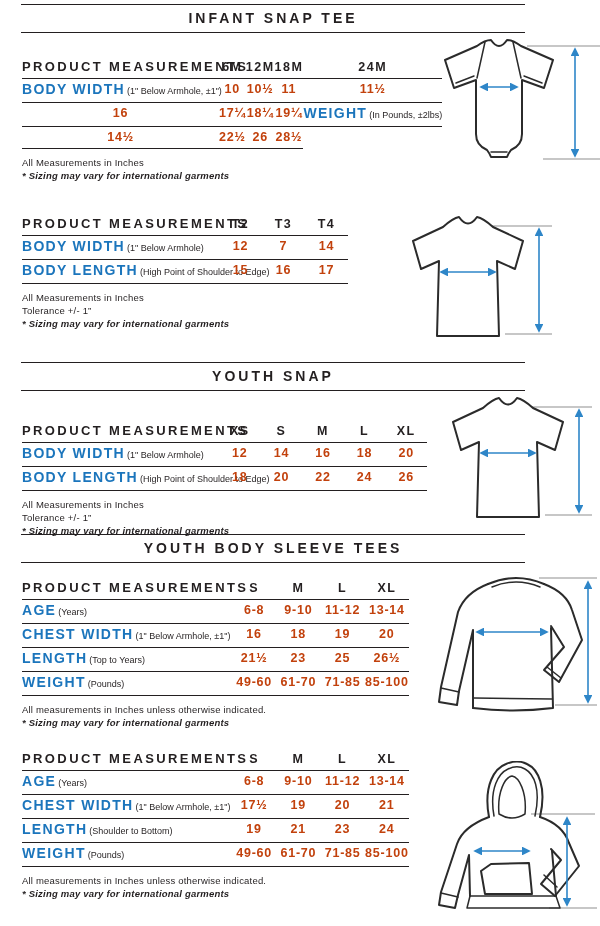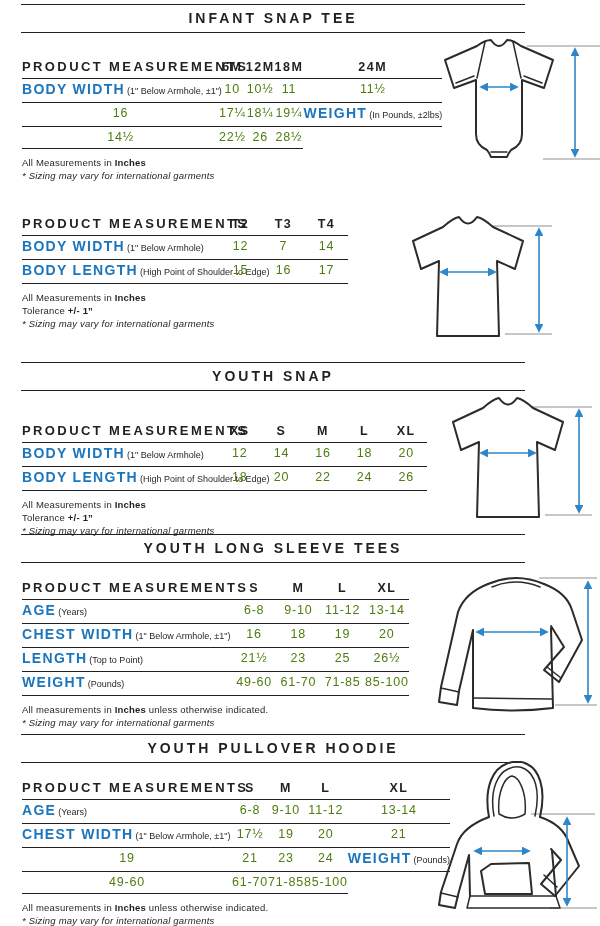--- a/index.html
+++ b/index.html
@@ -12,25 +12,25 @@
   .g1{width:405px;grid-template-columns:197px repeat(4,1fr)}
   .g2{width:326px;grid-template-columns:197px repeat(3,1fr)}
   .g3{width:405px;grid-template-columns:197px repeat(5,1fr)}
   .g45{width:387px;grid-template-columns:210px repeat(4,1fr)}
   .c{border-bottom:1.6px solid #231f20;padding:3px 0 4px;line-height:14px}
   .ch{font-weight:bold;font-size:12.5px;letter-spacing:1.5px;text-align:center;white-space:nowrap}
   .ch.f{text-align:left;letter-spacing:2.4px;font-size:13px}
   .rlab{text-align:left;white-space:nowrap}
   .lab{color:#1b75bc;font-weight:bold;font-size:14px;letter-spacing:1.3px}
   .nt{font-size:9px;color:#231f20;margin-left:2px}
-  .v{color:#4d7c0f;font-weight:normal;font-size:12.5px;text-align:center;letter-spacing:0.8px;white-space:nowrap}
+  .v{color:#c2410c;font-weight:bold;font-size:12.5px;text-align:center;letter-spacing:0.8px;white-space:nowrap}
   .fnotes{margin:8px 0 0 13px}
   .fn{font-size:9.5px;line-height:12.8px;letter-spacing:0.2px}
-  .fn b{font-weight:bold}
-  .fn.it{font-style:italic;font-weight:normal}
+  .fn b{font-weight:normal}
+  .fn.it{font-style:italic;font-weight:bold}
   .illus{position:absolute}
   .ol{fill:none;stroke:#2b2b2b;stroke-width:2;stroke-linejoin:round;stroke-linecap:round}
   .ol.fw{fill:#fff}
   .dt{fill:none;stroke:#2b2b2b;stroke-width:1.5;stroke-linejoin:round;stroke-linecap:round}
   .gl{stroke:#b5b5b5;stroke-width:1.6}
   .ar{stroke:#2e86c8;stroke-width:1.6;fill:none}
 </style>
 </head>
 <body>
 
@@ -175,42 +175,42 @@
     </g>
     <g>
       <line class="ar" x1="46" y1="57" x2="100" y2="57" marker-start="url(#ar3)" marker-end="url(#ar3)"></line>
       <line class="ar" x1="144" y1="14" x2="144" y2="116" marker-start="url(#ar3)" marker-end="url(#ar3)"></line>
     </g>
   </svg>
 </section>
 
 <section class="sec" style="top:534px;height:200px">
   <div class="titlebar">
-    <div class="title">YOUTH LONG SLEEVE TEES</div>
+    <div class="title">YOUTH BODY SLEEVE TEES</div>
   </div>
   <div class="mtable g45" style="margin-top:15px">
     <div class="c ch f">PRODUCT MEASUREMENTS</div>
     <div class="c ch">S</div>
     <div class="c ch">M</div>
     <div class="c ch">L</div>
     <div class="c ch">XL</div>
 
     <div class="c rlab"><span class="lab">AGE</span><span class="nt">(Years)</span></div>
     <div class="c v">6-8</div>
     <div class="c v">9-10</div>
     <div class="c v">11-12</div>
     <div class="c v">13-14</div>
 
     <div class="c rlab"><span class="lab">CHEST WIDTH</span><span class="nt">(1" Below Armhole, ±1")</span></div>
     <div class="c v">16</div>
     <div class="c v">18</div>
     <div class="c v">19</div>
     <div class="c v">20</div>
 
-    <div class="c rlab"><span class="lab">LENGTH</span><span class="nt">(Top to Point)</span></div>
+    <div class="c rlab"><span class="lab">LENGTH</span><span class="nt">(Top to Years)</span></div>
     <div class="c v">21½</div>
     <div class="c v">23</div>
     <div class="c v">25</div>
     <div class="c v">26½</div>
 
     <div class="c rlab"><span class="lab">WEIGHT</span><span class="nt">(Pounds)</span></div>
     <div class="c v">49-60</div>
     <div class="c v">61-70</div>
     <div class="c v">71-85</div>
     <div class="c v">85-100</div>
@@ -238,42 +238,40 @@
       <path class="dt" d="M43,126 L121,127 M10,116 L28,120 M130,106 L116,95"></path>
     </g>
     <g>
       <line class="ar" x1="46" y1="60" x2="116" y2="60" marker-start="url(#ar4)" marker-end="url(#ar4)"></line>
       <line class="ar" x1="157" y1="10" x2="157" y2="130" marker-start="url(#ar4)" marker-end="url(#ar4)"></line>
     </g>
   </svg>
 </section>
 
 <section class="sec" style="top:734px;height:192px">
-  <div class="titlebar">
-    <div class="title">YOUTH PULLOVER HOODIE</div>
-  </div>
   <div class="mtable g45" style="margin-top:15px">
     <div class="c ch f">PRODUCT MEASUREMENTS</div>
     <div class="c ch">S</div>
     <div class="c ch">M</div>
     <div class="c ch">L</div>
     <div class="c ch">XL</div>
 
     <div class="c rlab"><span class="lab">AGE</span><span class="nt">(Years)</span></div>
     <div class="c v">6-8</div>
     <div class="c v">9-10</div>
     <div class="c v">11-12</div>
     <div class="c v">13-14</div>
 
     <div class="c rlab"><span class="lab">CHEST WIDTH</span><span class="nt">(1" Below Armhole, ±1")</span></div>
     <div class="c v">17½</div>
     <div class="c v">19</div>
     <div class="c v">20</div>
     <div class="c v">21</div>
 
+    <div class="c rlab"><span class="lab">LENGTH</span><span class="nt">(Shoulder to Bottom)</span></div>
     <div class="c v">19</div>
     <div class="c v">21</div>
     <div class="c v">23</div>
     <div class="c v">24</div>
 
     <div class="c rlab"><span class="lab">WEIGHT</span><span class="nt">(Pounds)</span></div>
     <div class="c v">49-60</div>
     <div class="c v">61-70</div>
     <div class="c v">71-85</div>
     <div class="c v">85-100</div>

